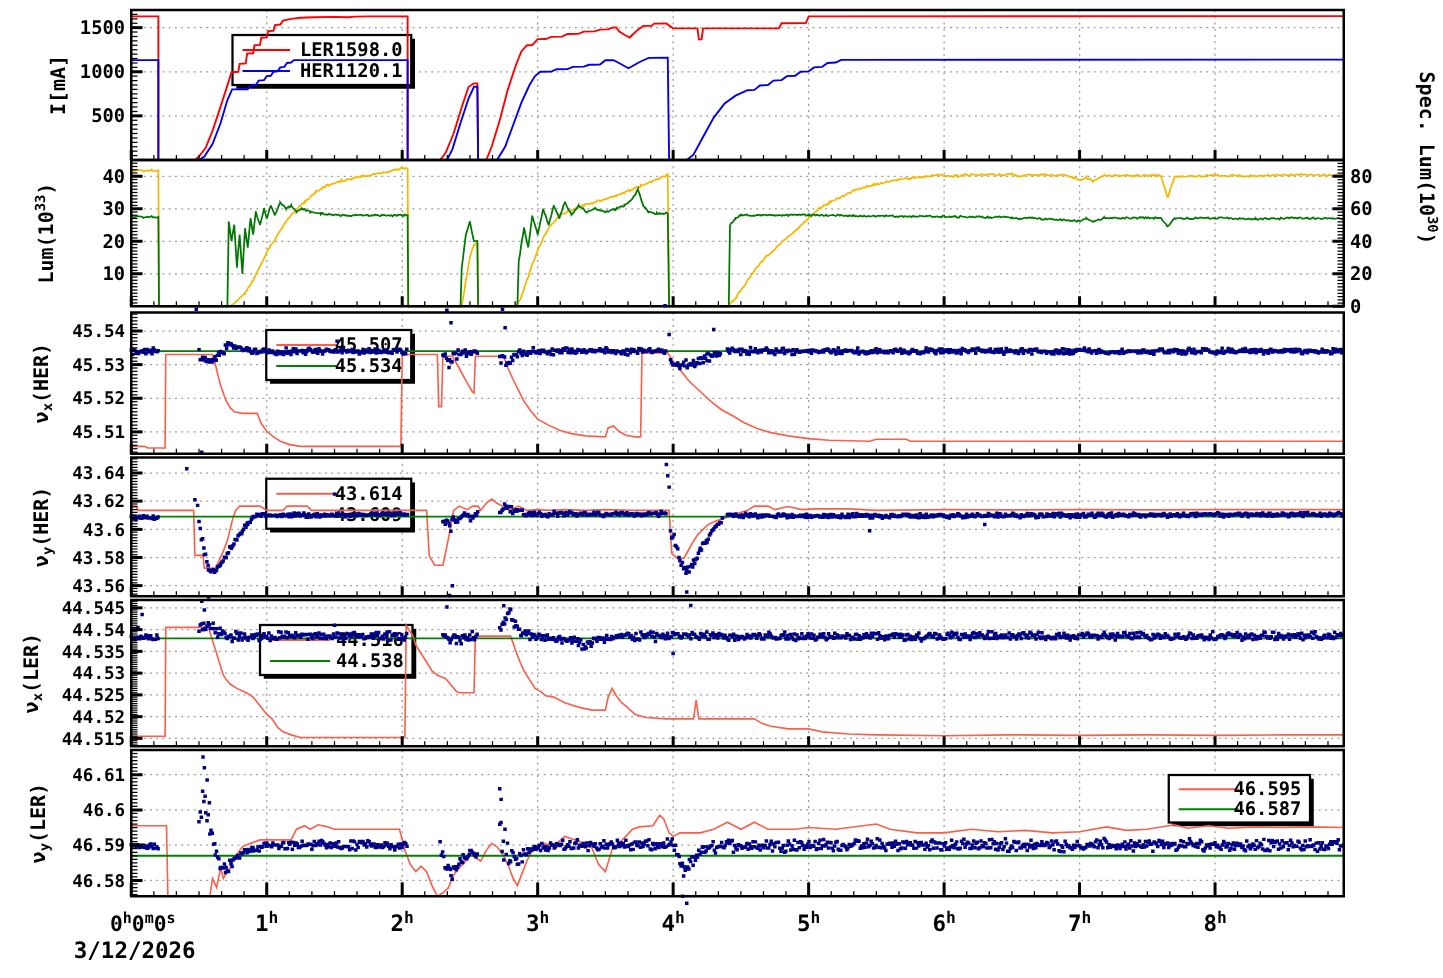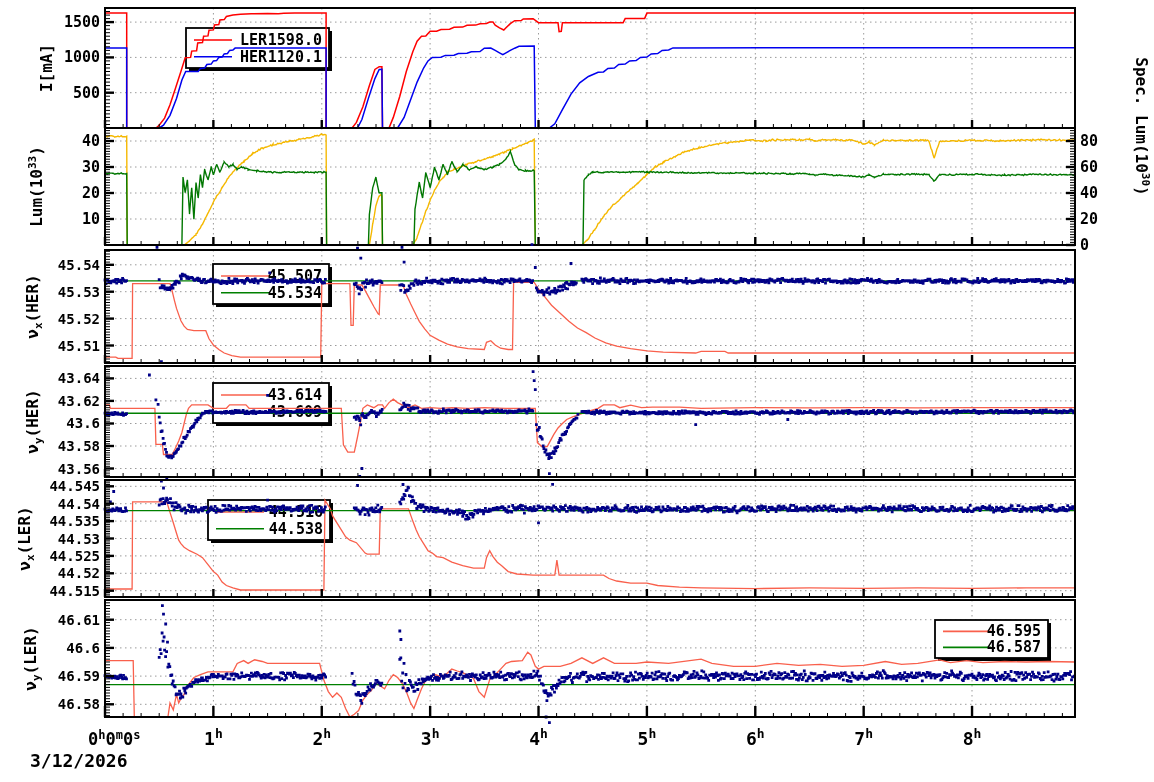--- a/index.html
+++ b/index.html
@@ -1,20 +1,20 @@
 <!DOCTYPE html>
 <html><head>
 <meta charset="utf-8">
 <style>
   html,body{margin:0;padding:0;background:#ffffff;}
   body{width:1154px;height:782px;overflow:hidden;}
   .stage{position:relative;width:1154px;height:782px;background:#fff;
          font-family:"DejaVu Sans Mono",monospace;}
   svg{position:absolute;left:0;top:0;}
-  .date-label{position:absolute;left:30px;top:750px;color:#000;
+  .date-label{position:absolute;left:59px;top:750px;color:#000;
               font:bold 18px "DejaVu Sans Mono",monospace;letter-spacing:0px;}
 </style>
 </head>
 <body>
 
 <div class="stage">
   <svg id="plot" width="1154" height="782" viewBox="0 0 1154 782">
       <g>
         <g stroke="#9a9a9a" stroke-width="1" stroke-dasharray="1.5,3.5">
           <line x1="105" x2="1075" y1="92.7" y2="92.7"></line>

